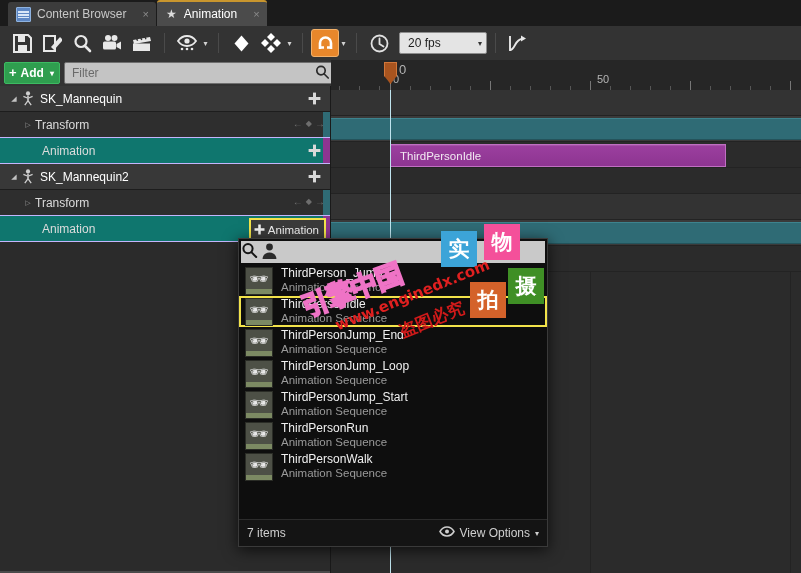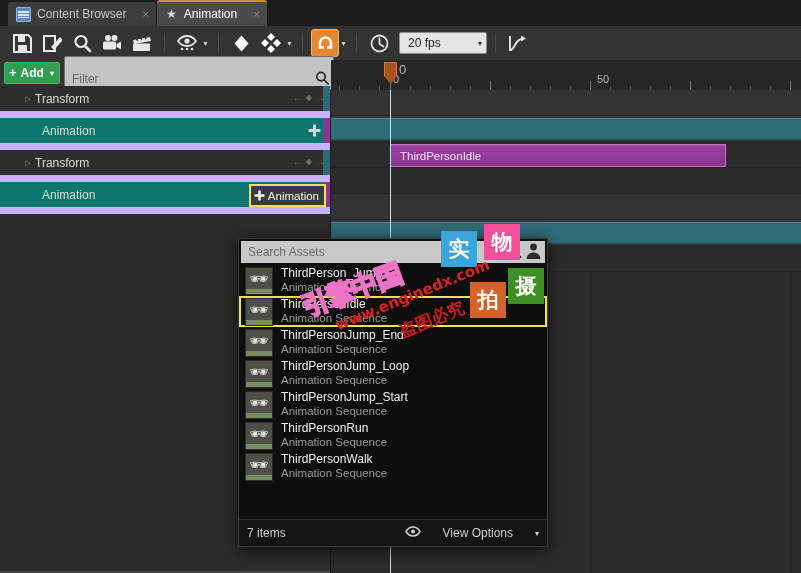--- a/index.html
+++ b/index.html
@@ -81,29 +81,29 @@
   }
   .addbtn {
     height:20px; background:#2f9e4f; border:1px solid #3dbb62; border-radius:2px;
     display:flex; align-items:center; gap:4px; padding:0 5px 0 4px;
     color:#ffffff; font-size:12px; font-weight:bold;
   }
   .addbtn .plus { font-size:13px; line-height:12px; font-weight:bold; }
   .addbtn .acaret { font-size:8px; margin-left:2px; }
   .filterbox {
     flex:1; height:20px; background:#c4c4c4; border:1px solid #6f6f6f; border-radius:2px;
-    display:flex; align-items:center; padding:12px 4px 0 7px;
+    display:flex; align-items:center; padding:0 4px 0 7px;
     color:#6a6a6a; font-size:12px; justify-content:space-between;
   }
   .filterbox .fmag { color:#2a2a2a; }
 
   .tracks { position:absolute; left:0; top:26px; width:330px; bottom:0; }
   .trow {
     position:relative; height:25px; display:flex; align-items:center;
-    border-bottom:7px solid #c4b5fd;
+    border-bottom:1px solid #c4b5fd;
   }
   .trow.object { background:#383838; border-bottom:1px solid #1d1d1d; }
   .trow.child  { background:#2e2e2e; }
   .trow.child2 { background:#0f766e; }
   .tri {
     width:14px; margin-left:7px; color:#c2c2c2; font-size:7px;
     display:flex; align-items:center; justify-content:center;
   }
   .tri.closed { color:#9a9a9a; }
   .obj-ico { width:14px; height:15px; margin-right:5px; position:relative; }
@@ -194,21 +194,21 @@
   }
   .ameta { display:flex; flex-direction:column; justify-content:space-between; line-height:1.15; }
   .aname { font-size:12px; color:#f0f0f0; }
   .atype { font-size:11.5px; color:#9a9a9a; }
   .popfoot {
     position:absolute; left:0; bottom:0; right:0; height:26px;
     background:#141414; border-top:1px solid #2c2c2c;
     display:flex; align-items:center; justify-content:space-between;
     padding:0 8px; color:#cfcfcf; font-size:12px;
   }
-  .viewopts { display:flex; align-items:center; gap:22px; }
+  .viewopts { display:flex; align-items:center; gap:5px; }
 
   
   .wm { position:absolute; z-index:60; pointer-events:none; }
   .wm-sq {
     width:36px; height:36px; display:flex; align-items:center; justify-content:center;
     color:#ffffff; font-size:21px; font-weight:bold;
     font-family:"DejaVu Sans", sans-serif;
   }
   .wm-cn {
     font-family:"DejaVu Sans", sans-serif; font-size:27px; font-weight:bold;
@@ -370,20 +370,37 @@
           <svg width="14" height="14" viewBox="0 0 14 14" fill="none" stroke="#2a2a2a" stroke-width="1.7">
             <circle cx="6" cy="5.6" r="4.2"></circle>
               <path d="M9.2 9l4 4" stroke-linecap="round"></path>
           </svg>
         </span>
       </div>
     </div>
 
     <div class="tracks">
 
+      <div class="trow object">
+        <span class="tri">◢</span>
+        <span class="obj-ico">
+          <svg width="14" height="15" viewBox="0 0 14 15" fill="#cfcfcf">
+            <circle cx="7" cy="2.4" r="2.1"></circle>
+            <rect x="6.2" y="4.6" width="1.6" height="5.2"></rect>
+            <path d="M2.4 5.4l4 1.6M11.6 5.4l-4 1.6M7 9.6l-3.2 4.6M7 9.6l3.2 4.6" stroke="#cfcfcf" stroke-width="1.3"></path>
+          </svg>
+        </span>
+        <span class="tlabel">SK_Mannequin</span>
+        <span class="tplus">
+          <svg width="13" height="13" viewBox="0 0 13 13" fill="#d9d9d9">
+            <rect x="5" y="0.6" width="3" height="11.8"></rect>
+              <rect x="0.6" y="5" width="11.8" height="3"></rect>
+          </svg>
+        </span>
+      </div>
 
       <div class="trow child">
         <span class="tri closed" style="margin-left:21px;">▷</span>
         <span class="tlabel">Transform</span>
         <span class="keynav">
           <span style="font-size:10px">←</span>
           <span style="font-size:8px">◆</span>
           <span style="font-size:10px">→</span>
         </span>
         <span class="colorstrip" style="background:#2f6b75;right:0;width:7px;"></span>
@@ -393,20 +410,37 @@
         <span class="tlabel" style="margin-left:42px;">Animation</span>
         <span class="tplus">
           <svg width="13" height="13" viewBox="0 0 13 13" fill="#d9d9d9">
             <rect x="5" y="0.6" width="3" height="11.8"></rect>
               <rect x="0.6" y="5" width="11.8" height="3"></rect>
           </svg>
         </span>
         <span class="colorstrip" style="background:#8d3591;right:0;width:7px;"></span>
       </div>
 
+      <div class="trow object">
+        <span class="tri">◢</span>
+        <span class="obj-ico">
+          <svg width="14" height="15" viewBox="0 0 14 15" fill="#cfcfcf">
+            <circle cx="7" cy="2.4" r="2.1"></circle>
+            <rect x="6.2" y="4.6" width="1.6" height="5.2"></rect>
+            <path d="M2.4 5.4l4 1.6M11.6 5.4l-4 1.6M7 9.6l-3.2 4.6M7 9.6l3.2 4.6" stroke="#cfcfcf" stroke-width="1.3"></path>
+          </svg>
+        </span>
+        <span class="tlabel">SK_Mannequin2</span>
+        <span class="tplus">
+          <svg width="13" height="13" viewBox="0 0 13 13" fill="#d9d9d9">
+            <rect x="5" y="0.6" width="3" height="11.8"></rect>
+              <rect x="0.6" y="5" width="11.8" height="3"></rect>
+          </svg>
+        </span>
+      </div>
 
       <div class="trow child">
         <span class="tri closed" style="margin-left:21px;">▷</span>
         <span class="tlabel">Transform</span>
         <span class="keynav">
           <span style="font-size:10px">←</span>
           <span style="font-size:8px">◆</span>
           <span style="font-size:10px">→</span>
         </span>
         <span class="colorstrip" style="background:#2f6b75;right:0;width:7px;"></span>
@@ -489,21 +523,20 @@
         <div class="bar-teal"></div>
       </div>
 
       <div class="tlrow blank"></div>
     </div>
   </div>
 
   <div class="popup">
 
     <div class="searchrow">
-      <span class="sinput">Search Assets</span>
       <span class="sr-icons">
         <span>
           <svg width="17" height="17" viewBox="0 0 17 17" fill="none" stroke="#151515" stroke-width="2">
             <circle cx="7" cy="6.6" r="4.6"></circle>
               <path d="M10.6 10.4l4.6 4.6" stroke-linecap="round"></path>
           </svg>
         </span>
         <span>
           <svg width="17" height="17" viewBox="0 0 17 17" fill="#2a2a2a">
             <circle cx="8.5" cy="5" r="3.4"></circle>

